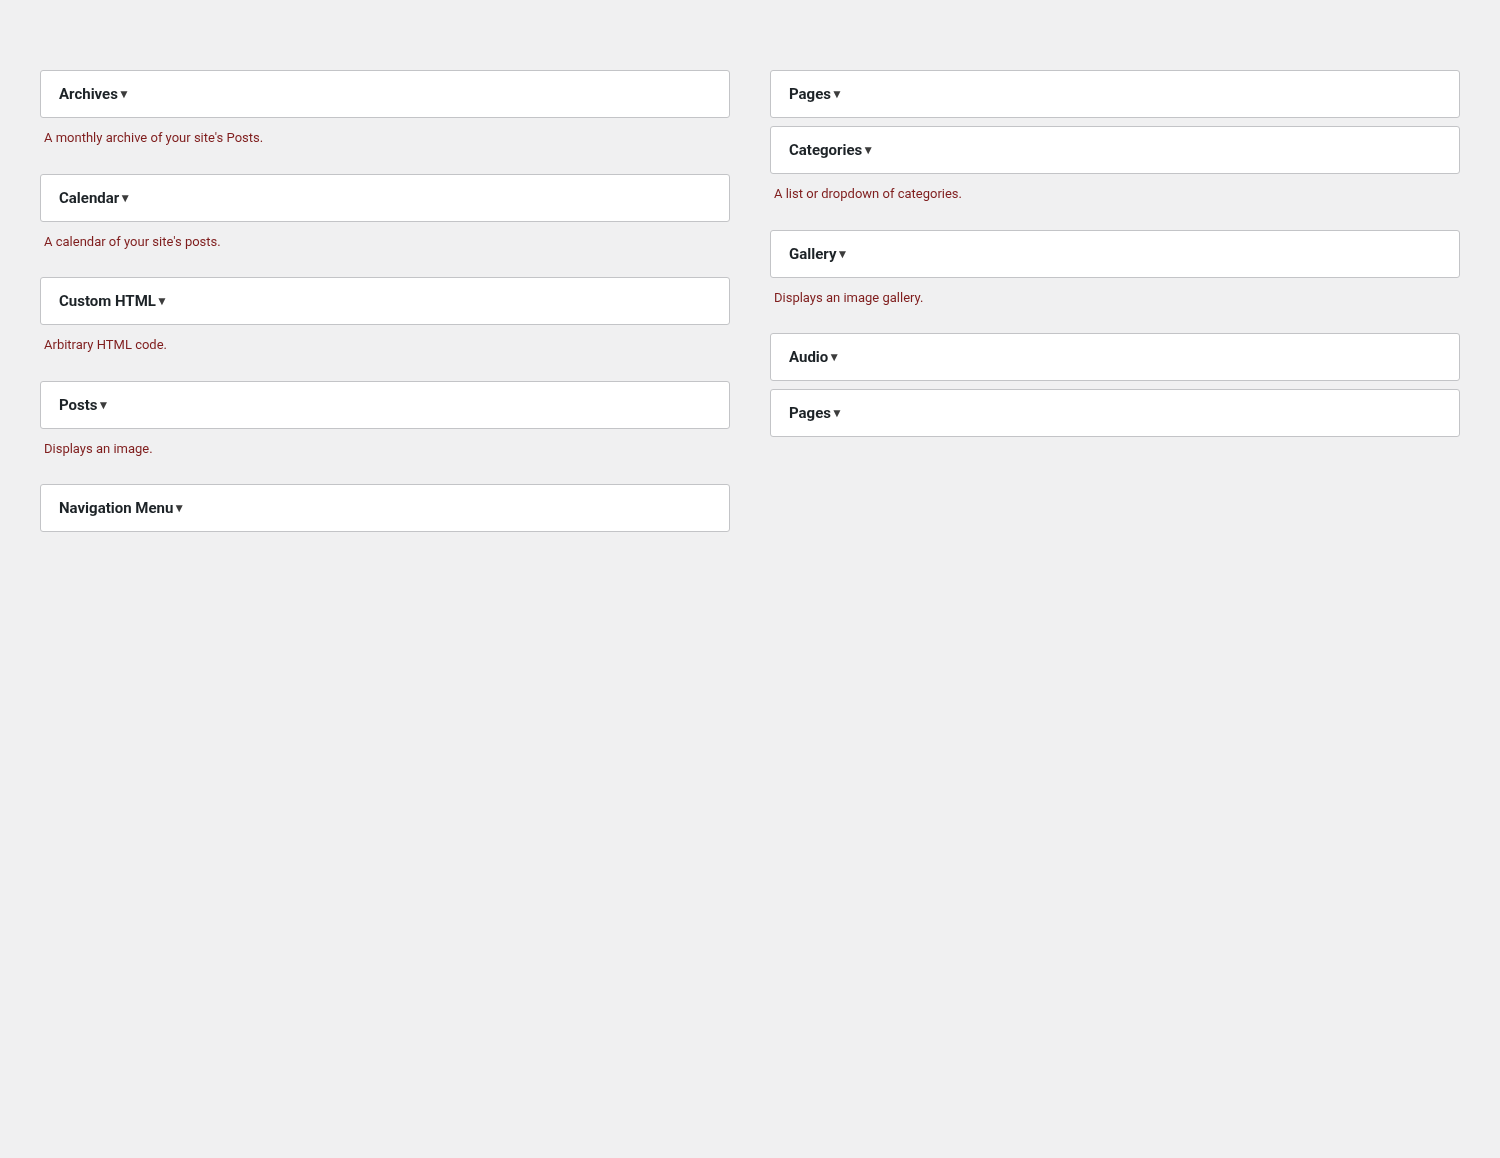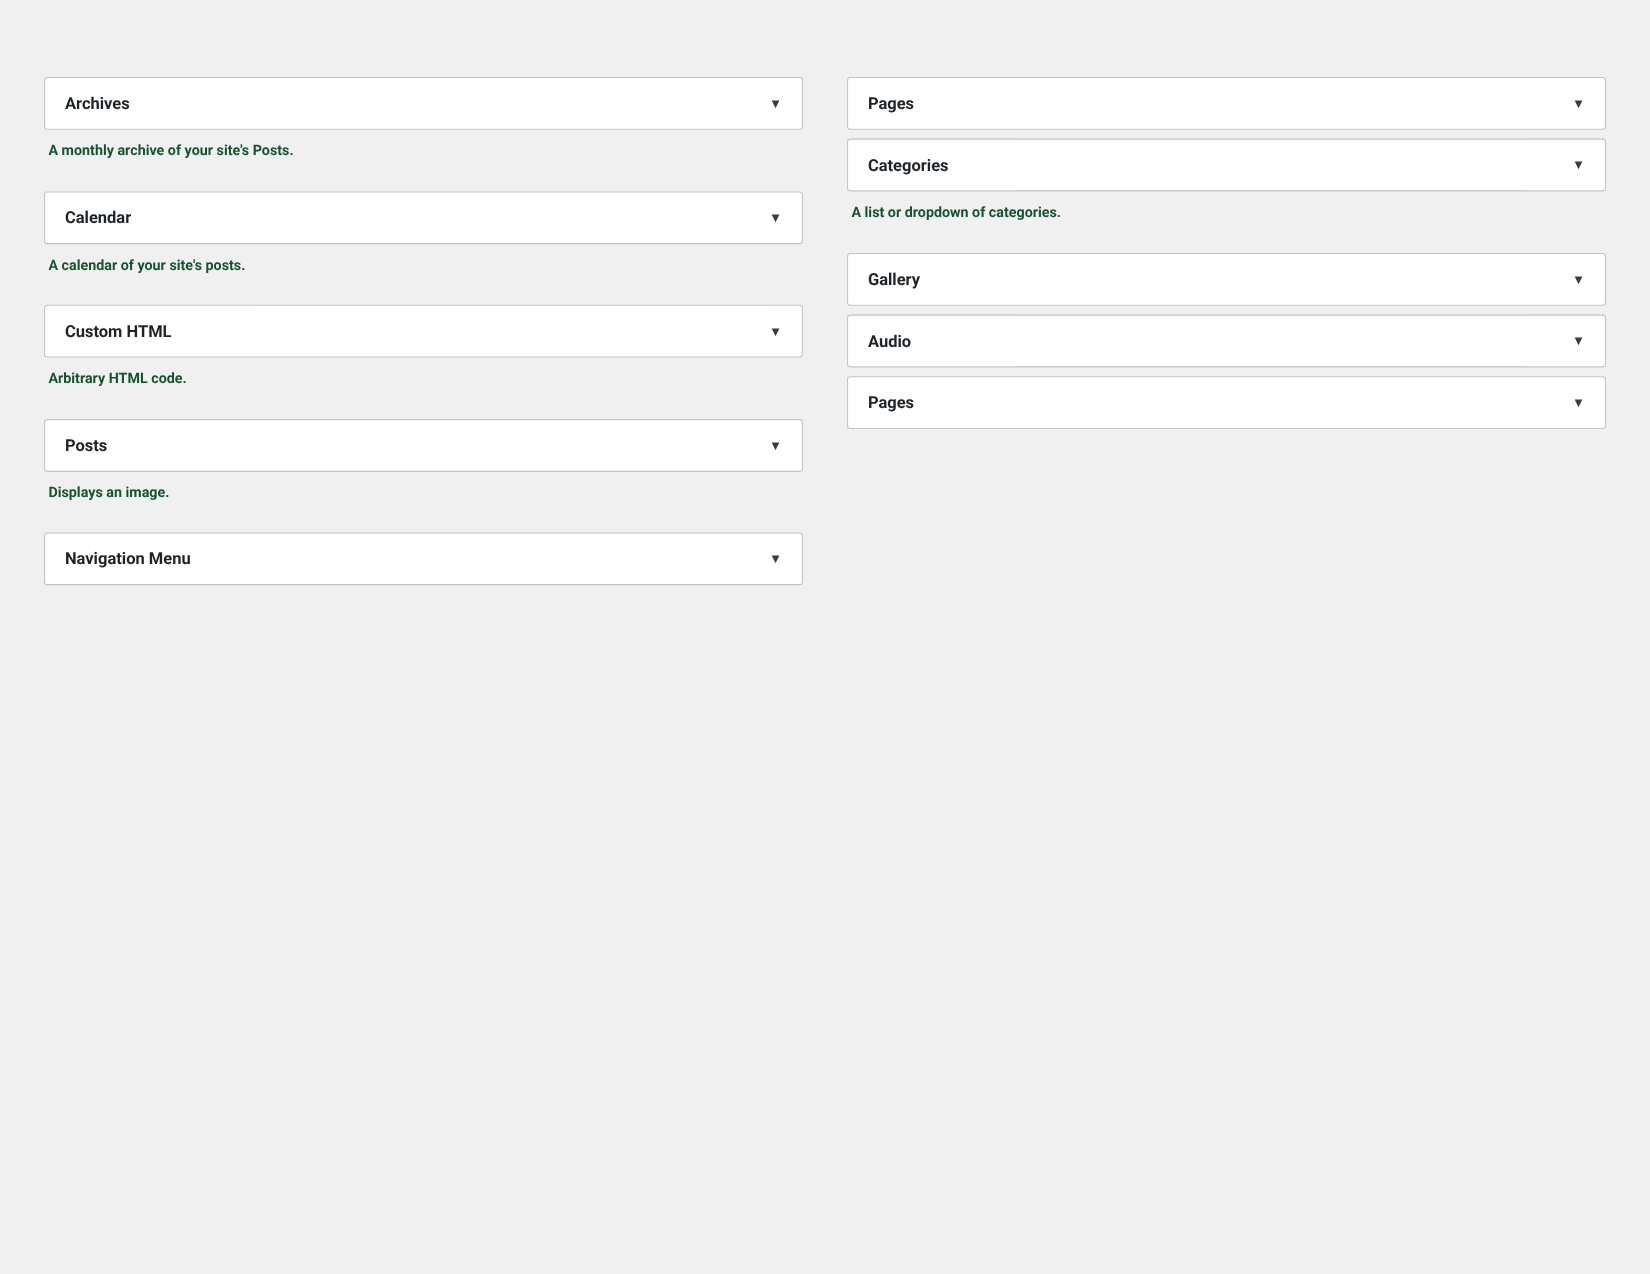--- a/index.html
+++ b/index.html
@@ -46,41 +46,39 @@
       margin-bottom: 8px;
     }
 
     .widget-header {
       background-color: #fff;
       border: 1px solid #c3c4c7;
       border-radius: 3px;
       padding: 14px 18px;
       display: flex;
       align-items: center;
-      justify-content: space-between;
       cursor: pointer;
     }
 
     .widget-label {
       font-weight: 700;
       font-size: 15px;
       color: #1d2327;
     }
 
     .widget-chevron {
       color: #3c3c3c;
       font-size: 12px;
     }
 
     .widget-description {
       font-size: 13px;
-      color: #14532d;
+      color: #7f1d1d;
       padding: 10px 4px 18px 4px;
       line-height: 1.5;
-      font-weight: bold;
     }
   </style>
 </head>
 <body>
 
 <h1 class="page-title"></h1>
 <p class="page-description"></p>
 
 <div class="widgets-grid">
   <div class="widget-column" id="left-column">
@@ -132,20 +130,21 @@
           <span class="widget-label">Categories</span>
           <span class="widget-chevron">▼</span>
         </div>
         <div class="widget-description">A list or dropdown of categories.</div>
       </div>
       <div class="widget-item">
         <div class="widget-header">
           <span class="widget-label">Gallery</span>
           <span class="widget-chevron">▼</span>
         </div>
+        <div class="widget-description">Displays an image gallery.</div>
       </div>
       <div class="widget-item">
         <div class="widget-header">
           <span class="widget-label">Audio</span>
           <span class="widget-chevron">▼</span>
         </div>
       </div>
       <div class="widget-item">
         <div class="widget-header">
           <span class="widget-label">Pages</span>

